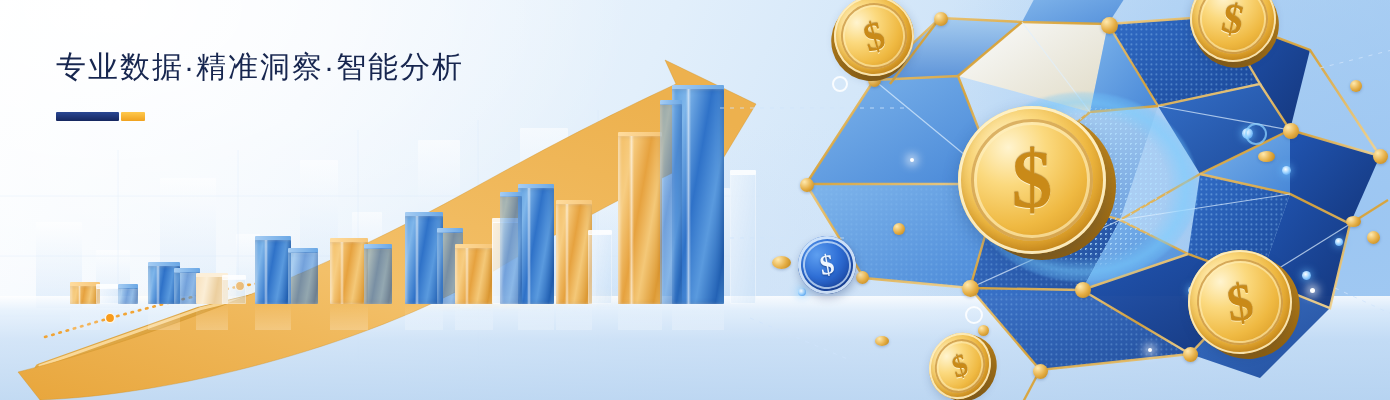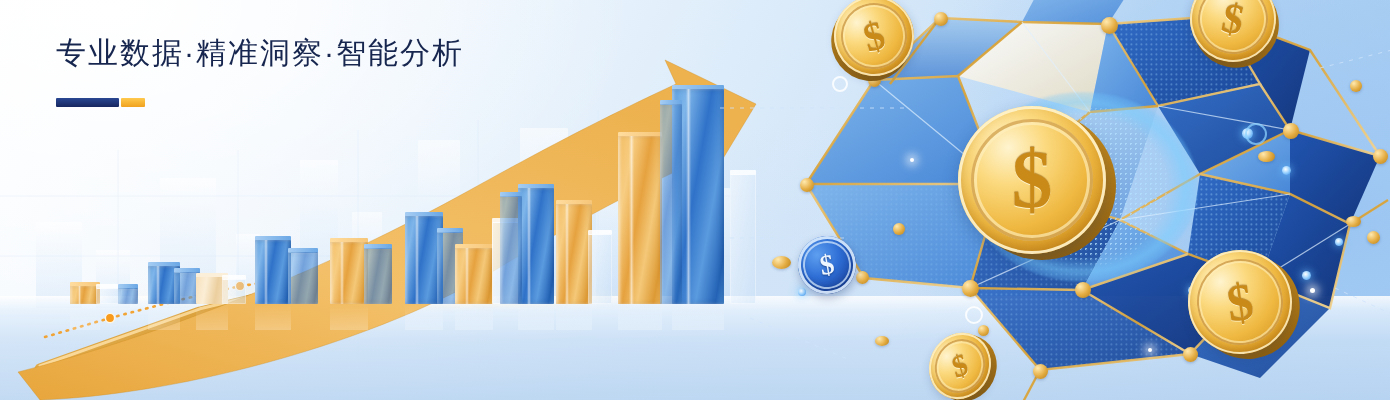--- a/index.html
+++ b/index.html
@@ -41,21 +41,21 @@
   .headline{position:absolute;left:56px;top:14px;width:760px;}
   .title{
     font-size:67px;line-height:1;font-weight:700;letter-spacing:2px;
     color:#6b3310;
     background:linear-gradient(180deg,#7a3c12 0%,#5e2c0c 55%,#4a2208 100%);
     -webkit-background-clip:text;background-clip:text;-webkit-text-fill-color:transparent;
     text-shadow:0 2px 0 rgba(255,255,255,.55);
     white-space:nowrap;
   }
   .subtitle{
-    margin-top:19px;font-size:30px;font-weight:500;letter-spacing:2px;
+    margin-top:33px;font-size:30px;font-weight:500;letter-spacing:2px;
     color:#17264f;white-space:nowrap;
   }
   .rule{margin-top:24px;display:flex;align-items:center;height:9px;}
   .rule-navy{width:63px;height:9px;background:linear-gradient(180deg,#2a4793,#16275f);border-radius:1px;}
   .rule-gold{width:24px;height:9px;margin-left:2px;background:linear-gradient(180deg,#ffc94d,#f0a21f);border-radius:1px;}
 
   
   .bar{position:absolute;bottom:96px;border-radius:1px;}
   .bar .face{position:absolute;inset:0;border-radius:1px;}
   .bar .top{position:absolute;left:0;right:0;top:-4px;height:5px;border-radius:1px;}

